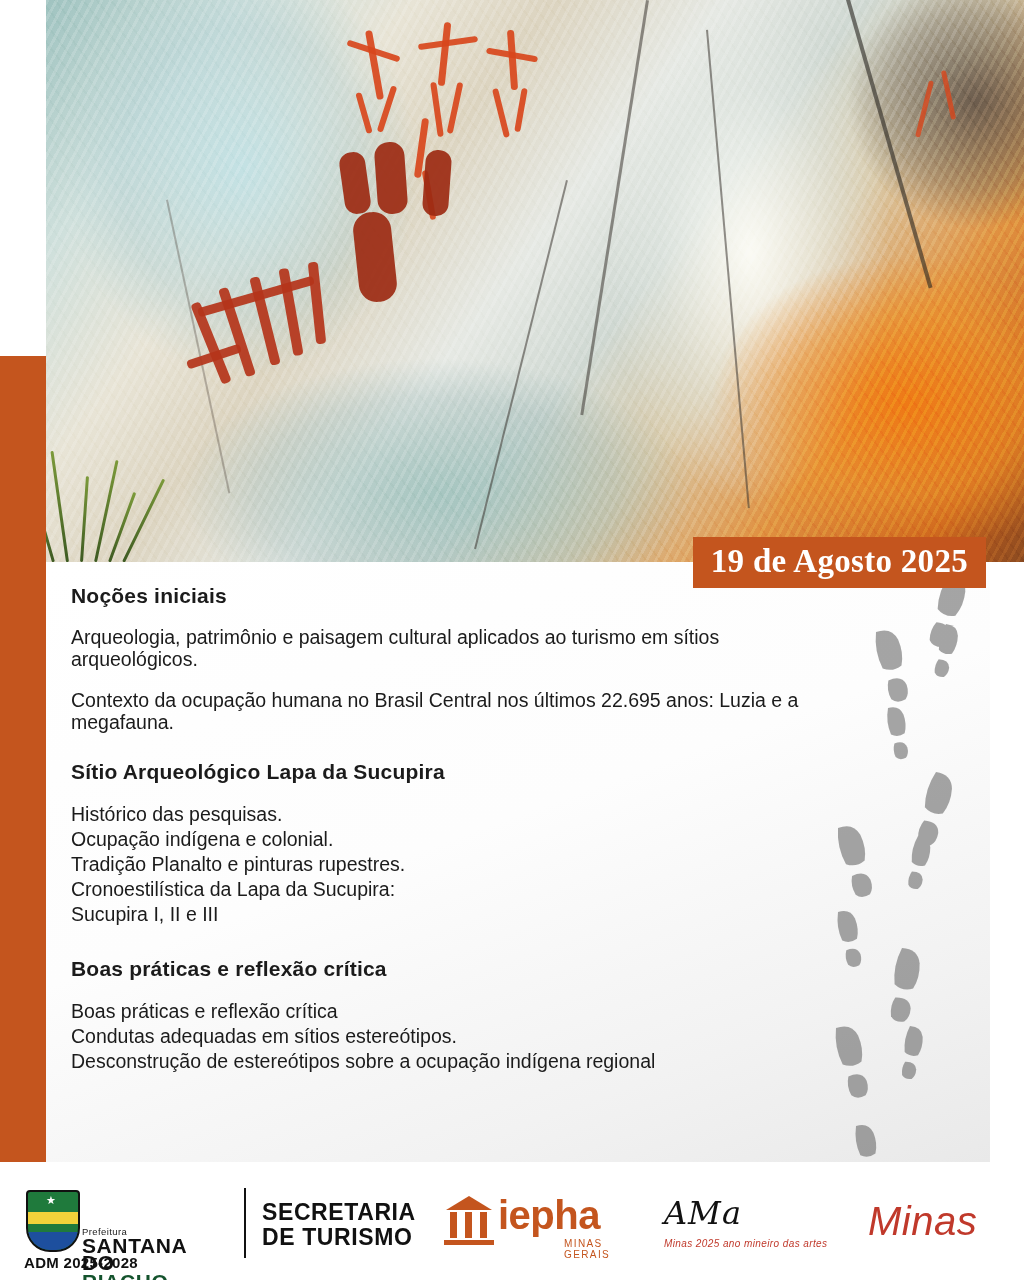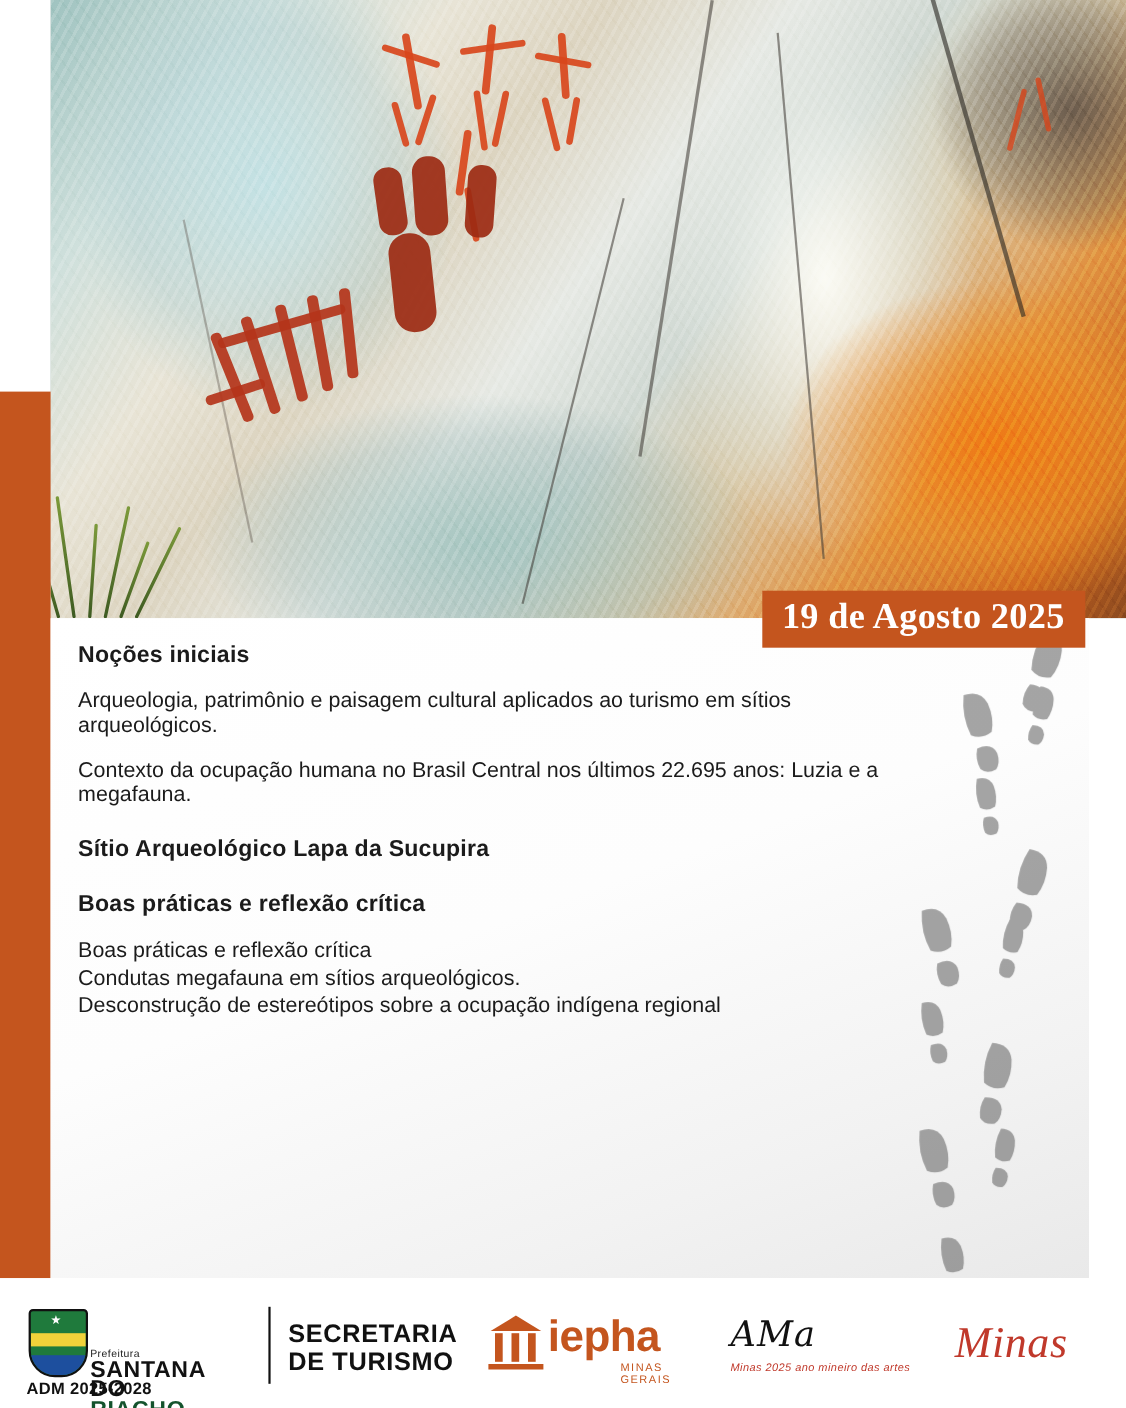--- a/index.html
+++ b/index.html
@@ -360,21 +360,21 @@
     letter-spacing: 0.4px;
     margin-top: 2px;
   }
 
   .logo-minas {
     position: absolute;
     left: 868px;
     top: 38px;
   }
   .minas-word {
-    font-family: Liberation Serif, serif;
+    font-family: Liberation Sans, sans-serif;
     font-style: italic;
     font-size: 40px;
     color: #c0392b;
     line-height: 42px;
     letter-spacing: 0.5px;
   }
 </style>
 </head>
 <body>
 
@@ -439,26 +439,33 @@
 
   <div class="content">
     <div class="text-block">
 
       <h2 class="section-title">Noções iniciais</h2>
       <p class="para">Arqueologia, patrimônio e paisagem cultural aplicados ao turismo em sítios arqueológicos.</p>
       <p class="para">Contexto da ocupação humana no Brasil Central nos últimos 22.695 anos: Luzia e a megafauna.</p>
 
       <div class="gap-s"></div>
       <h2 class="section-title">Sítio Arqueológico Lapa da Sucupira</h2>
+      <div class="list-block">
+        <div class="line">Histórico das pesquisas.</div>
+        <div class="line">Ocupação indígena e colonial.</div>
+        <div class="line">Tradição Planalto e pinturas rupestres.</div>
+        <div class="line">Cronoestilística da Lapa da Sucupira:</div>
+        <div class="line">Sucupira I, II e III</div>
+      </div>
 
       <div class="gap-s"></div>
       <h2 class="section-title">Boas práticas e reflexão crítica</h2>
       <div class="list-block">
         <div class="line">Boas práticas e reflexão crítica</div>
-        <div class="line">Condutas megafauna em sítios arqueológicos.</div>
+        <div class="line">Condutas adequadas em sítios estereótipos.</div>
         <div class="line">Desconstrução de estereótipos sobre a ocupação indígena regional</div>
       </div>
 
     </div>
   </div>
 
   <div class="prints">
     <svg width="224" height="600" viewBox="0 0 224 600" xmlns="http://www.w3.org/2000/svg">
       <g fill="#6f6f6f" opacity="0.62">
         <g transform="translate(150,14) rotate(18)">

